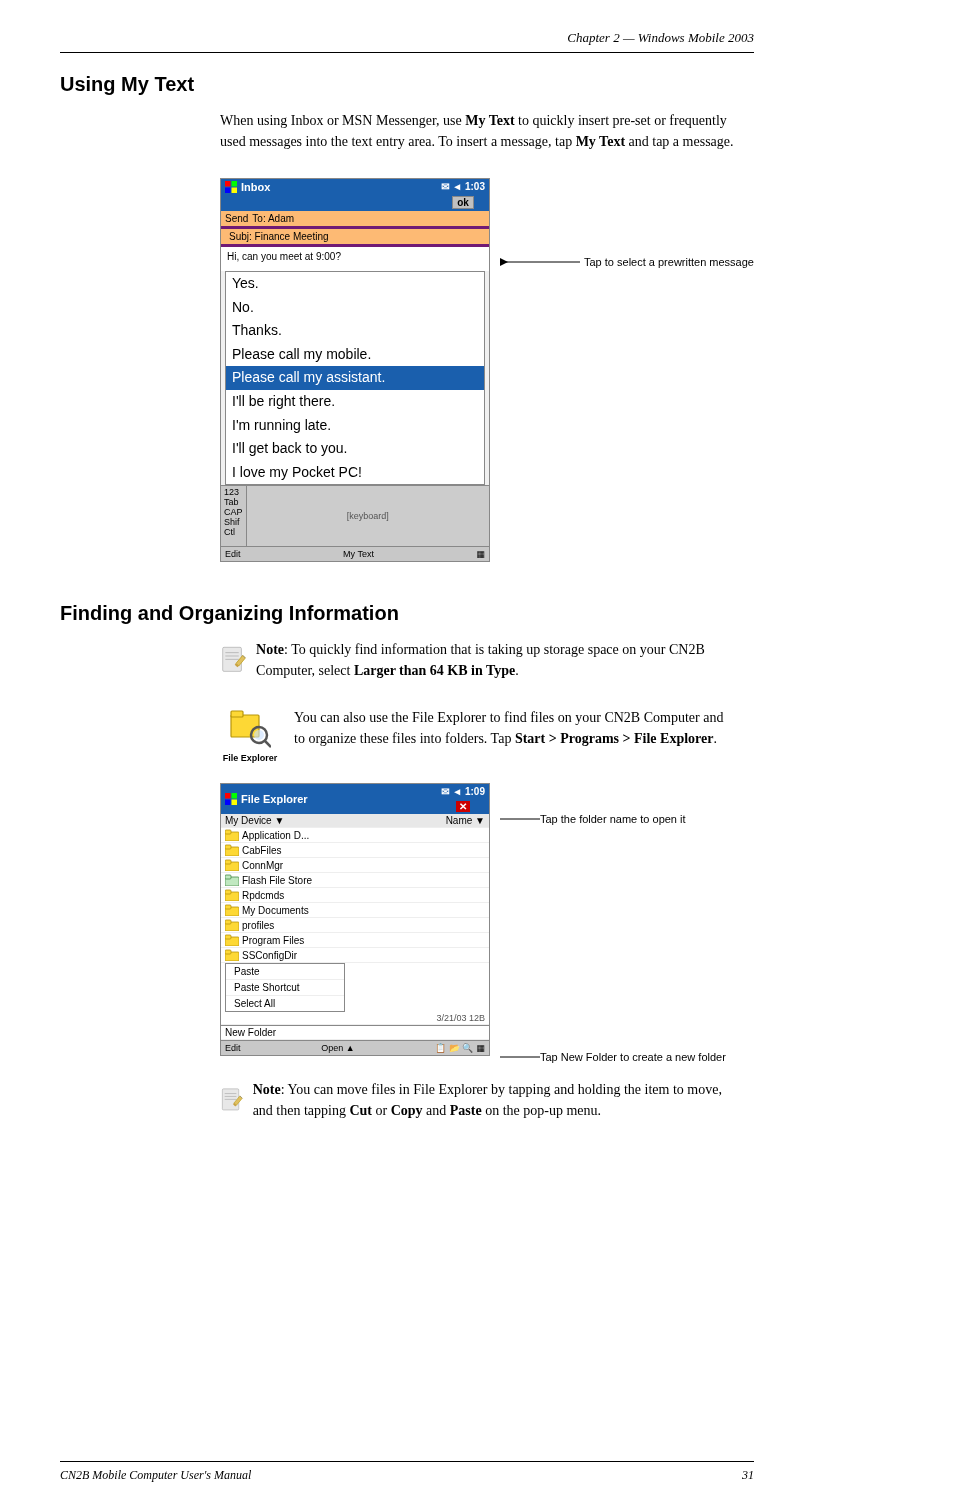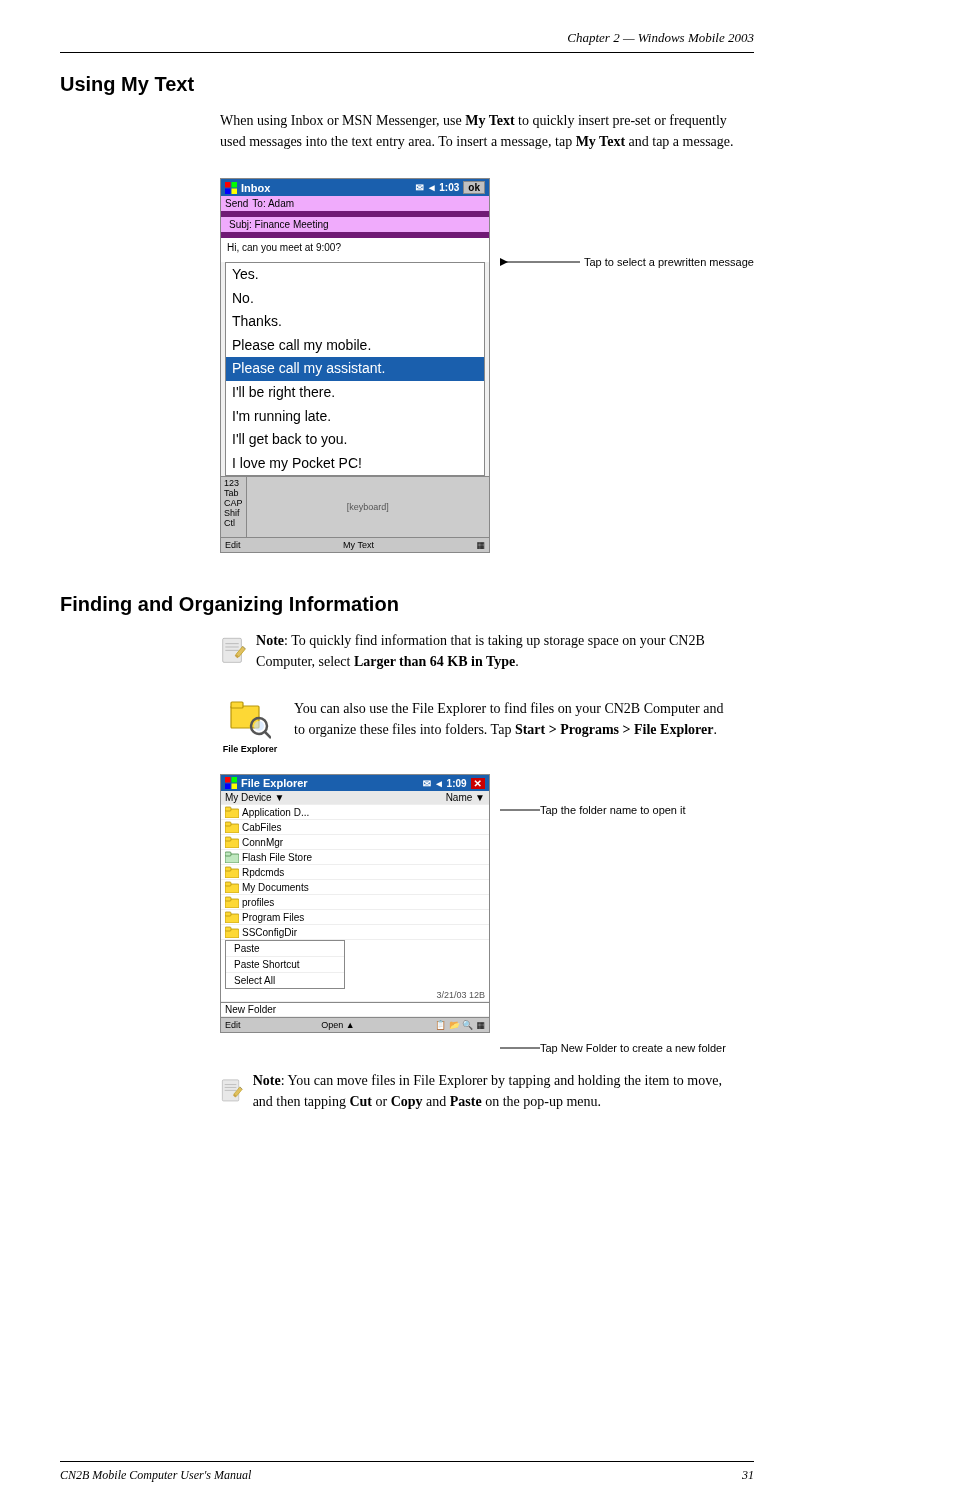--- a/index.html
+++ b/index.html
@@ -91,53 +91,54 @@
       width: 270px;
       font-family: Arial, Helvetica, sans-serif;
       font-size: 10px;
     }
 
     .screenshot-titlebar {
       background: #1a5fad;
       color: #fff;
       display: flex;
       justify-content: space-between;
-      align-items: center;
+      align-items: flex-start;
       padding: 2px 4px;
       font-size: 11px;
       font-weight: bold;
     }
 
     .titlebar-left {
       display: flex;
       align-items: center;
       gap: 4px;
     }
 
     .titlebar-right {
       display: flex;
       align-items: center;
       gap: 4px;
       font-size: 10px;
+      flex-direction: column;
     }
 
     .ok-btn {
       background: #c0c0c0;
       color: #000;
       padding: 0 4px;
       border: 1px solid #888;
       font-size: 10px;
     }
 
     .screenshot-row {
       display: flex;
       align-items: center;
       padding: 2px 4px;
-      background: #f0abfc;
-      border-bottom: 6px solid #701a75;
+      background: #fdba74;
+      border-bottom: 3px solid #701a75;
       font-size: 10px;
     }
 
     .screenshot-body {
       background: #fff;
       padding: 4px 6px;
       font-size: 10px;
       min-height: 24px;
     }
 

